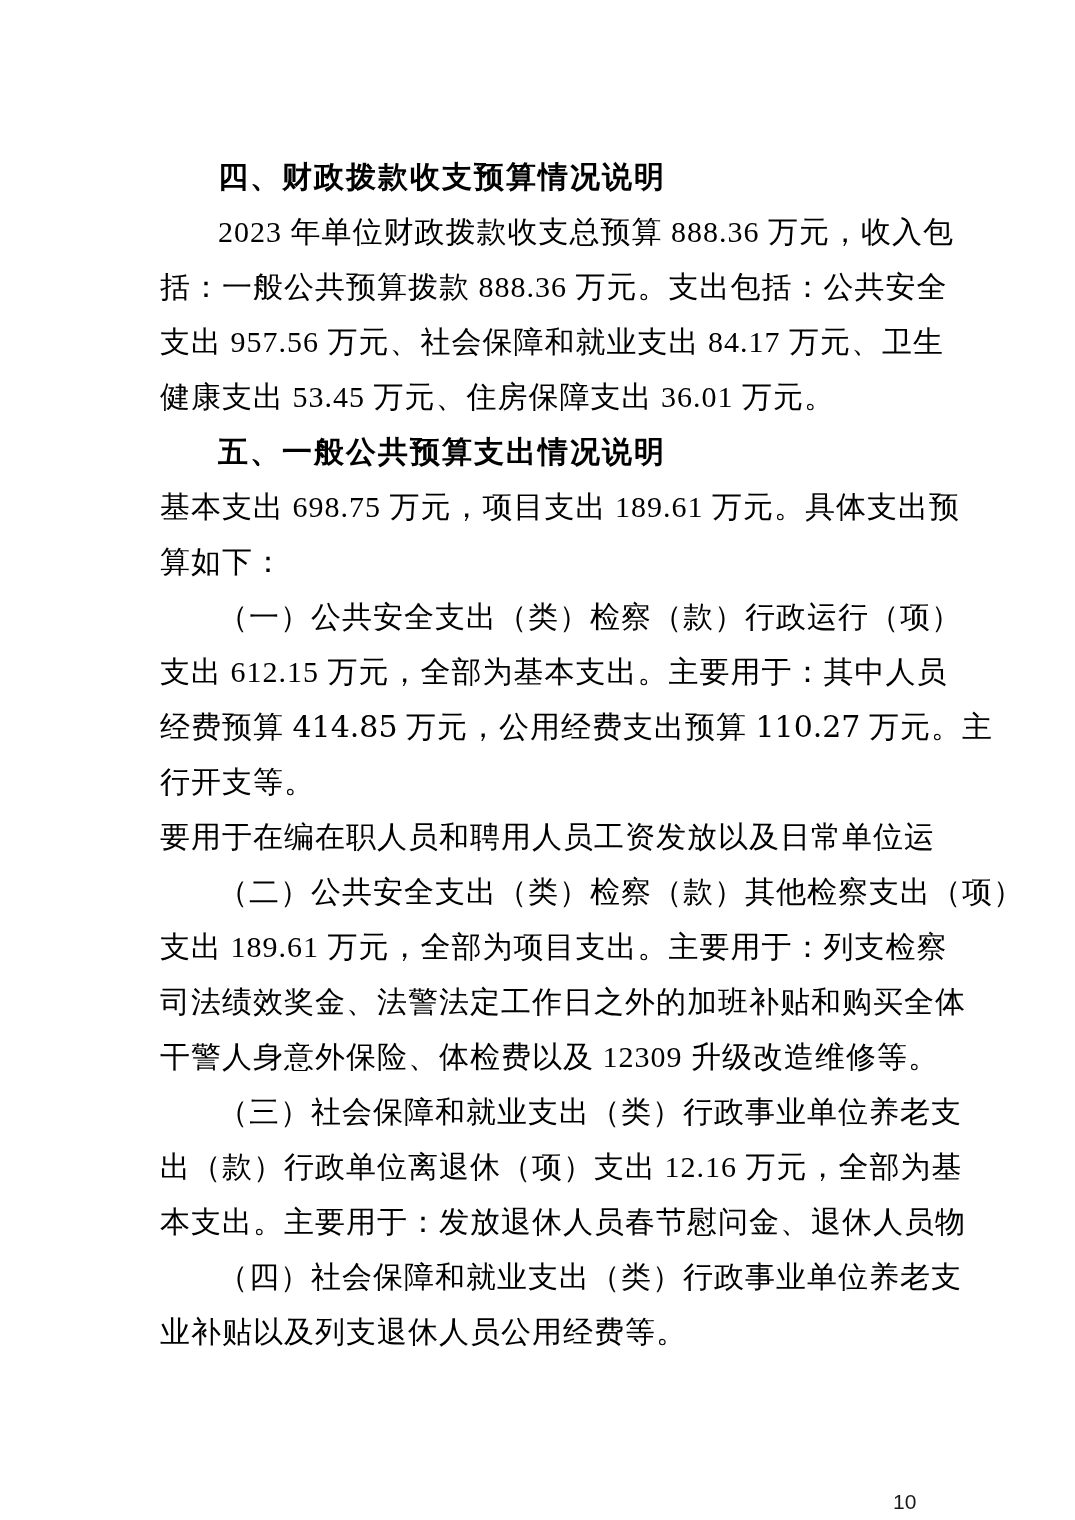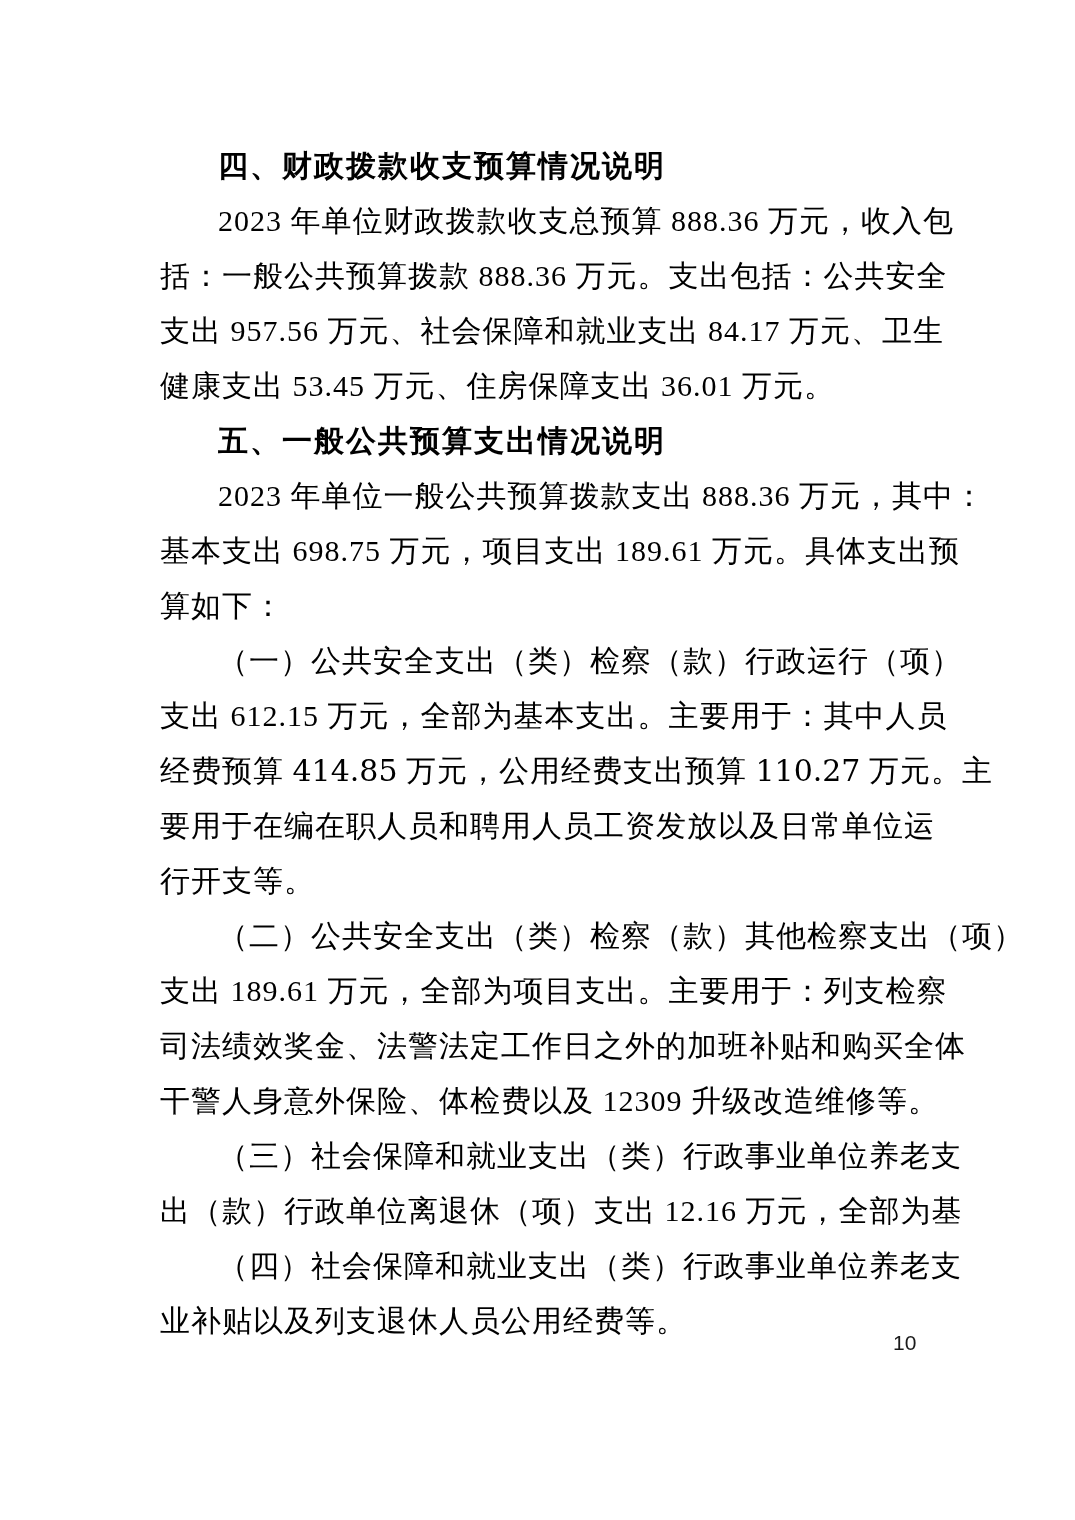--- a/index.html
+++ b/index.html
@@ -6,21 +6,21 @@
   .page{
     position:relative;
     width:1075px;height:1520px;
     background:#ffffff;
     color:#000;
     font-family:"Liberation Serif","DejaVu Serif",serif;
     overflow:hidden;
   }
   .content{
     position:absolute;
-    left:160px;top:138px;
+    left:160px;top:149px;
     width:762px;
   }
   .tline{
     box-sizing:border-box;
     width:762px;
     height:55px;
     line-height:55px;
     font-size:30px;
     letter-spacing:1px;
     white-space:nowrap;
@@ -43,49 +43,49 @@
     text-align:left;
     text-align-last:left;
   }
   .num-emph{
     font-family:"DejaVu Serif","Liberation Serif",serif;
     font-weight:400;
     letter-spacing:0;
   }
   .page-number{
     position:absolute;
-    left:893px;top:1328px;
+    left:893px;top:1487px;
     font-family:"Liberation Sans","DejaVu Sans",sans-serif;
     font-size:21px;
     color:#1a1a1a;
     line-height:30px;
   }
 </style>
 </head>
 <body>
 
 <div class="page">
   <div class="content">
       <div class="tline heading"><span>四、财政拨款收支预算情况说明</span></div>
       <div class="tline first just"><span>2023 年单位财政拨款收支总预算 888.36 万元，收入包</span></div>
       <div class="tline just"><span>括：一般公共预算拨款 888.36 万元。支出包括：公共安全</span></div>
       <div class="tline just"><span>支出 957.56 万元、社会保障和就业支出 84.17 万元、卫生</span></div>
       <div class="tline"><span>健康支出 53.45 万元、住房保障支出 36.01 万元。</span></div>
       <div class="tline heading"><span>五、一般公共预算支出情况说明</span></div>
-      <div class="tline first just"><span>2023 年单位一般公共预算拨款支出 888.36 万元，其中：</span></div>
       <div class="tline just"><span>基本支出 698.75 万元，项目支出 189.61 万元。具体支出预</span></div>
       <div class="tline"><span>算如下：</span></div>
       <div class="tline first just"><span>（一）公共安全支出（类）检察（款）行政运行（项）</span></div>
       <div class="tline just"><span>支出 612.15 万元，全部为基本支出。主要用于：其中人员</span></div>
       <div class="tline just"><span>经费预算 </span><span class="num-emph">414.85</span><span> 万元，公用经费支出预算 </span><span class="num-emph">110.27</span><span> 万元。主</span></div>
+      <div class="tline"><span>行开支等。</span></div>
       <div class="tline just"><span>要用于在编在职人员和聘用人员工资发放以及日常单位运</span></div>
-      <div class="tline"><span>行开支等。</span></div>
       <div class="tline first just"><span>（二）公共安全支出（类）检察（款）其他检察支出（项）</span></div>
       <div class="tline just"><span>支出 189.61 万元，全部为项目支出。主要用于：列支检察</span></div>
       <div class="tline just"><span>司法绩效奖金、法警法定工作日之外的加班补贴和购买全体</span></div>
       <div class="tline"><span>干警人身意外保险、体检费以及 12309 升级改造维修等。</span></div>
       <div class="tline first just"><span>（三）社会保障和就业支出（类）行政事业单位养老支</span></div>
       <div class="tline just"><span>出（款）行政单位离退休（项）支出 12.16 万元，全部为基</span></div>
+      <div class="tline just"><span>本支出。主要用于：发放退休人员春节慰问金、退休人员物</span></div>
       <div class="tline first just"><span>（四）社会保障和就业支出（类）行政事业单位养老支</span></div>
       <div class="tline"><span>业补贴以及列支退休人员公用经费等。</span></div>
     </div>
   <div class="page-number">10</div>
 </div>
 
 </body></html>

